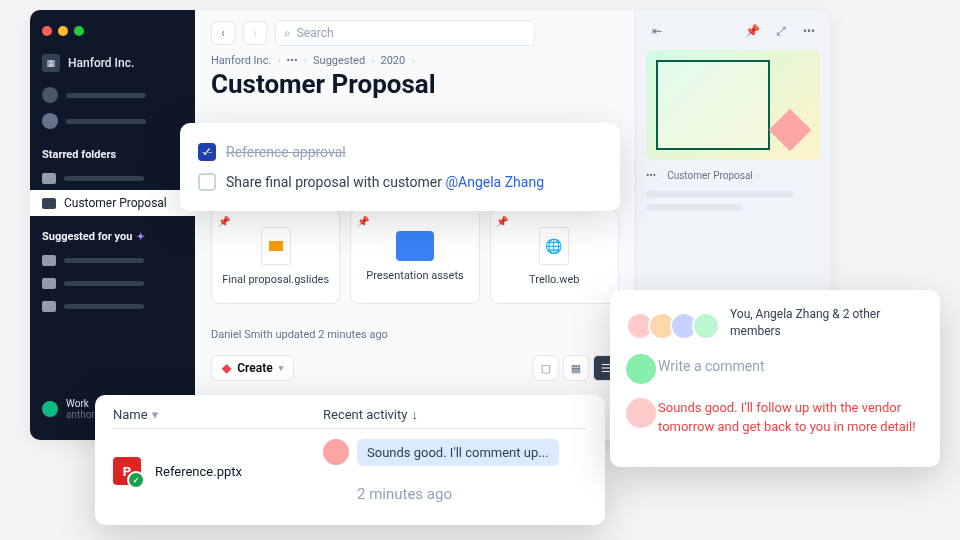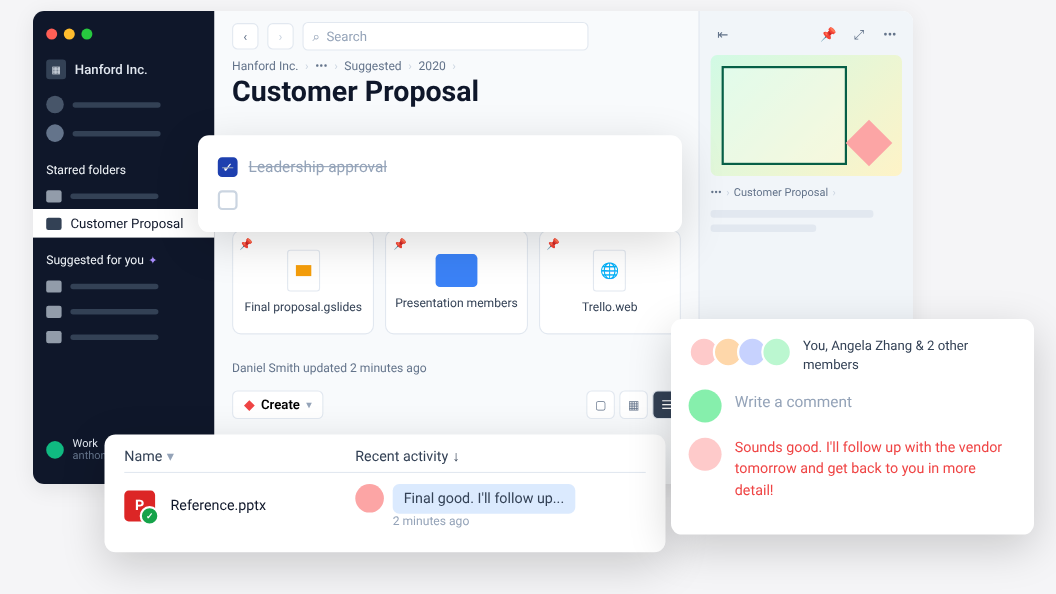--- a/index.html
+++ b/index.html
@@ -7,21 +7,21 @@
 .app { position:absolute; top:10px; left:30px; width:800px; height:430px; background:#fff; border-radius:10px; box-shadow:0 4px 20px rgba(0,0,0,0.08); display:flex; overflow:hidden; }
 .sidebar { width:165px; background:#0f172a; color:#cbd5e1; padding:10px 0; display:flex; flex-direction:column; font-size:12px; }
 .traffic { display:flex; gap:6px; padding:6px 12px 14px; }
 .dot { width:10px; height:10px; border-radius:50%; }
 .dot.r{background:#ff5f56}.dot.y{background:#ffbd2e}.dot.g{background:#27c93f}
 .ws { display:flex; align-items:center; gap:8px; padding:4px 12px 10px; color:#e2e8f0; font-weight:500; }
 .ws-icon{width:18px;height:18px;background:#334155;border-radius:3px;display:flex;align-items:center;justify-content:center;font-size:9px}
 .srow{display:flex;align-items:center;gap:8px;padding:5px 12px}
 .savatar{width:16px;height:16px;border-radius:50%;background:#475569}
 .sline{height:5px;background:#334155;border-radius:3px;flex:1;max-width:80px}
-.shead{padding:14px 12px 6px;color:#f1f5f9;font-weight:400;font-size:11px}
+.shead{padding:14px 12px 6px;color:#f1f5f9;font-weight:700;font-size:11px}
 .sitem{display:flex;align-items:center;gap:8px;padding:6px 12px;cursor:pointer}
 .sitem.active{background:#fff;color:#0f172a}
 .sfolder{width:14px;height:11px;background:currentColor;border-radius:2px;opacity:0.7}
 .sitem.active .sfolder{opacity:1;background:#334155}
 .sparkle{color:#a78bfa;margin-left:4px;font-size:10px}
 .sacct{margin-top:auto;padding:10px 12px;display:flex;gap:8px;align-items:center;font-size:10px}
 .sacct .savatar{background:#10b981}
 .main{flex:1;background:#f8fafc;padding:10px 16px;overflow:hidden}
 .topbar{display:flex;align-items:center;gap:8px;margin-bottom:8px}
 .navbtn{width:24px;height:24px;border:1px solid #e2e8f0;border-radius:5px;background:#fff;display:flex;align-items:center;justify-content:center;cursor:pointer;font-size:12px;color:#64748b}
@@ -63,29 +63,29 @@
 .lhead{display:flex;font-size:13px;font-weight:400;color:#334155;padding-bottom:6px}
 .lcol1{width:210px;display:flex;align-items:center;gap:4px}
 .lcol2{flex:1;display:flex;align-items:flex-end;gap:4px}
 .lrow{display:flex;align-items:center;padding:10px 0;border-top:1px solid #e2e8f0}
 .pptx{width:28px;height:28px;background:#dc2626;border-radius:4px;color:#fff;font-size:13px;font-weight:700;display:flex;align-items:center;justify-content:center;position:relative;margin-right:10px}
 .pptx::after{content:"✓";position:absolute;right:-4px;bottom:-4px;width:14px;height:14px;background:#16a34a;border:2px solid #fff;border-radius:50%;font-size:8px;display:flex;align-items:center;justify-content:center}
 .lname{font-size:13px;color:#0f172a}
 .lact{display:flex;align-items:flex-start;gap:8px}
 .lavatar{width:26px;height:26px;border-radius:50%;background:#fca5a5;flex-shrink:0}
 .lmsg{background:#dbeafe;padding:6px 10px;border-radius:6px;font-size:13px;color:#334155;max-width:230px;white-space:nowrap;overflow:hidden;text-overflow:ellipsis}
-.ltime{font-size:11px;color:#94a3b8;margin-top:0}
+.ltime{font-size:15px;color:#94a3b8;margin-top:19px}
 .comments{position:absolute;right:20px;top:290px;width:330px;background:#fff;border-radius:10px;box-shadow:0 12px 40px rgba(0,0,0,0.18);padding:16px;z-index:7}
-.chead{display:flex;align-items:flex-start;gap:10px;margin-bottom:14px}
+.chead{display:flex;align-items:flex-end;gap:10px;margin-bottom:14px}
 .avatars{display:flex}
 .avatars .av{width:28px;height:28px;border-radius:50%;border:2px solid #fff;margin-left:-6px}
 .av:first-child{margin-left:0}
 .av1{background:#fecaca}.av2{background:#fed7aa}.av3{background:#c7d2fe}.av4{background:#bbf7d0}
 .ctext{font-size:12px;color:#334155;line-height:1.4}
-.crow{display:flex;gap:12px;margin-bottom:14px}
+.crow{display:flex;gap:2px;margin-bottom:14px}
 .cav{width:30px;height:30px;border-radius:50%;flex-shrink:0}
 .cinput{flex:1;font-size:14px;color:#94a3b8;padding-top:4px}
 .cmsg{flex:1;font-size:13px;color:#ef4444;line-height:1.5}
 </style>
 </head>
 <body>
 
 <div class="app">
   <div class="sidebar">
     <div class="traffic">
@@ -159,21 +159,21 @@
 
     <div class="files">
       <div class="fcard">
         <span class="pin">📌</span>
         <div class="ficon slides"></div>
         <span>Final proposal.gslides</span>
       </div>
       <div class="fcard">
         <span class="pin">📌</span>
         <div class="ficon folder"></div>
-        <span>Presentation members</span>
+        <span>Presentation assets</span>
       </div>
       <div class="fcard">
         <span class="pin">📌</span>
         <div class="ficon web">🌐</div>
         <span>Trello.web</span>
       </div>
     </div>
     <div class="fcaption">Daniel Smith updated 2 minutes ago</div>
 
     <div class="toolbar">
@@ -206,24 +206,25 @@
         <span class="chev">›</span>
     </div>
     <div class="skline" style="width:85%"></div>
     <div class="skline" style="width:55%"></div>
   </div>
 </div>
 
 <div class="tasks">
   <div class="task done">
     <div class="cb checked">✓</div>
-    <span>Leadership approval</span>
+    <span>Reference approval</span>
   </div>
   <div class="task">
     <div class="cb"></div>
+    <span><span>Share final proposal with customer </span><span class="mention">@Angela Zhang</span></span>
   </div>
 </div>
 
 <div class="listcard">
   <div class="lhead">
     <div class="lcol1">
         <span>Name</span>
         <span style="color:#94a3b8">▾</span>
       </div>
     <div class="lcol2">
@@ -233,21 +234,21 @@
   </div>
   <div class="lrow">
     <div class="lcol1">
       <div class="pptx">P</div>
       <span class="lname">Reference.pptx</span>
     </div>
     <div class="lcol2">
       <div class="lact">
         <div class="lavatar"></div>
         <div>
-          <div class="lmsg">Final good. I'll follow up...</div>
+          <div class="lmsg">Sounds good. I'll comment up...</div>
           <div class="ltime">2 minutes ago</div>
         </div>
       </div>
     </div>
   </div>
 </div>
 
 <div class="comments">
   <div class="chead">
     <div class="avatars">

